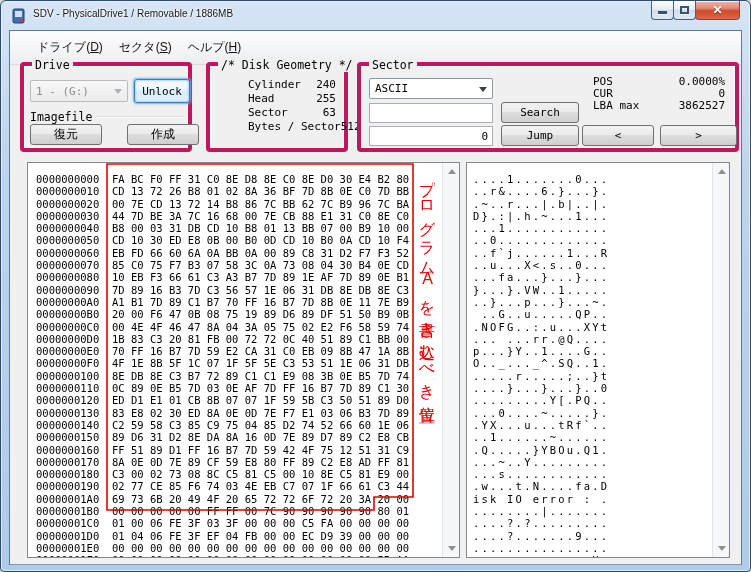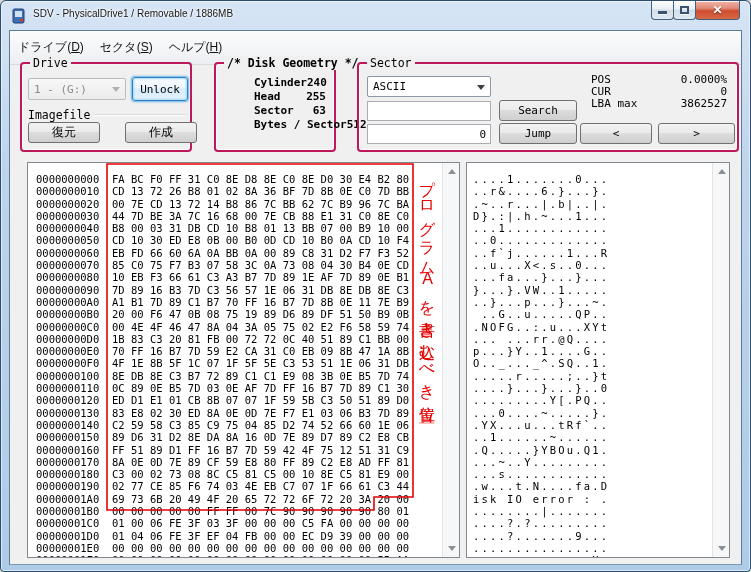--- a/index.html
+++ b/index.html
@@ -28,25 +28,25 @@
   .glyph-max{position:absolute;left:6px;top:5px;width:9px;height:8px;border:2px solid #39536e;
     box-shadow:0 1px 0 rgba(255,255,255,.7);}
   .glyph-close{position:absolute;left:0;top:2px;width:100%;text-align:center;
     color:#fff;font-size:12px;font-weight:bold;text-shadow:0 1px 1px rgba(0,0,0,.5);}
   
   .client{position:absolute;left:8px;top:29px;width:733px;height:535px;
     background:#f0f0f0;border:1px solid #5d7a96;border-bottom-color:#7c99b4;}
   .menubar{position:absolute;left:0;top:0;right:0;height:34px;
     background:linear-gradient(#fcfcfc,#f3f4f6 60%,#eceef1);
     border-bottom:1px solid #d8dade;display:flex;align-items:center;
-    font-size:12px;color:#111;padding-left:0;}
+    font-size:12px;color:#111;padding-left:19px;}
   .menu-item{padding:2px 8px;cursor:default;}
   .menu-item u{text-decoration:underline;}
   
-  .groupbox{position:absolute;border:2px solid #be185d;border-radius:4px;
+  .groupbox{position:absolute;border:4px solid #be185d;border-radius:4px;
     box-shadow:inset 0 0 0 1px rgba(255,255,255,.7);}
   .groupbox>.gb-label{position:absolute;top:-8px;left:8px;background:#f0f0f0;
     padding:0 3px;font-size:11.5px;color:#000;
     font-family:"DejaVu Sans Mono","Liberation Sans",monospace;white-space:nowrap;}
   
   .btn{position:absolute;border:1px solid #707070;border-radius:3px;
     background:linear-gradient(#f2f2f2,#ebebeb 45%,#dddddd 50%,#cfcfcf);
     font-size:11px;font-family:"DejaVu Sans Mono","Liberation Sans",monospace;
     color:#000;text-align:center;display:flex;align-items:center;justify-content:center;
     cursor:default;}
@@ -134,21 +134,21 @@
       </div>
       <div class="btn focused" style="left:110px;top:13px;width:56px;height:24px;">Unlock</div>
       <div style="position:absolute;left:6px;top:44px;right:4px;font-size:11.5px;font-family:'DejaVu Sans Mono',monospace;display:flex;align-items:center;">
         <span style="padding-right:4px;">Imagefile</span>
         <span style="flex:1;height:2px;border-top:1px solid #d7dade;border-bottom:1px solid #fff;"></span>
       </div>
       <div class="btn jp" style="left:6px;top:58px;width:72px;height:21px;">復元</div>
       <div class="btn jp" style="left:103px;top:58px;width:72px;height:21px;">作成</div>
     </div>
 
-    <div class="groupbox" style="left:204px;top:31px;width:122px;height:90px;font-weight:bold;">
+    <div class="groupbox" style="left:196px;top:31px;width:142px;height:90px;">
       <span class="gb-label">/* Disk Geometry */</span>
       <div class="kv-rows" style="left:10px;right:8px;top:12px;margin-left:28px;">
         <div class="kv-row"><span>Cylinder</span><span>240</span></div>
         <div class="kv-row"><span>Head</span><span>255</span></div>
         <div class="kv-row"><span>Sector</span><span>63</span></div>
         <div class="kv-row"><span>Bytes / Sector</span><span>512</span></div>
       </div>
     </div>
 
     <div class="groupbox" style="left:347px;top:31px;width:382px;height:90px;">

